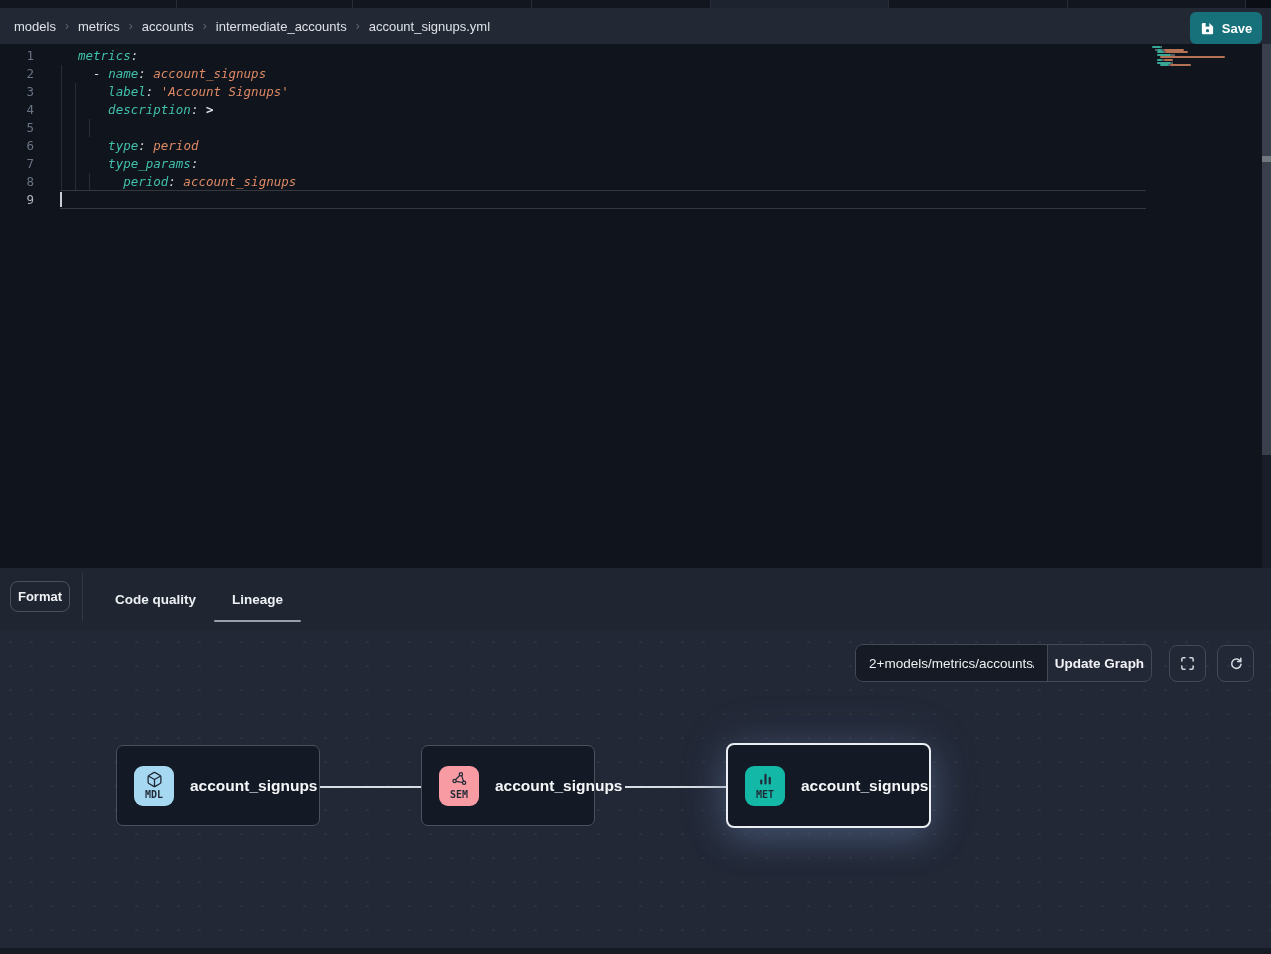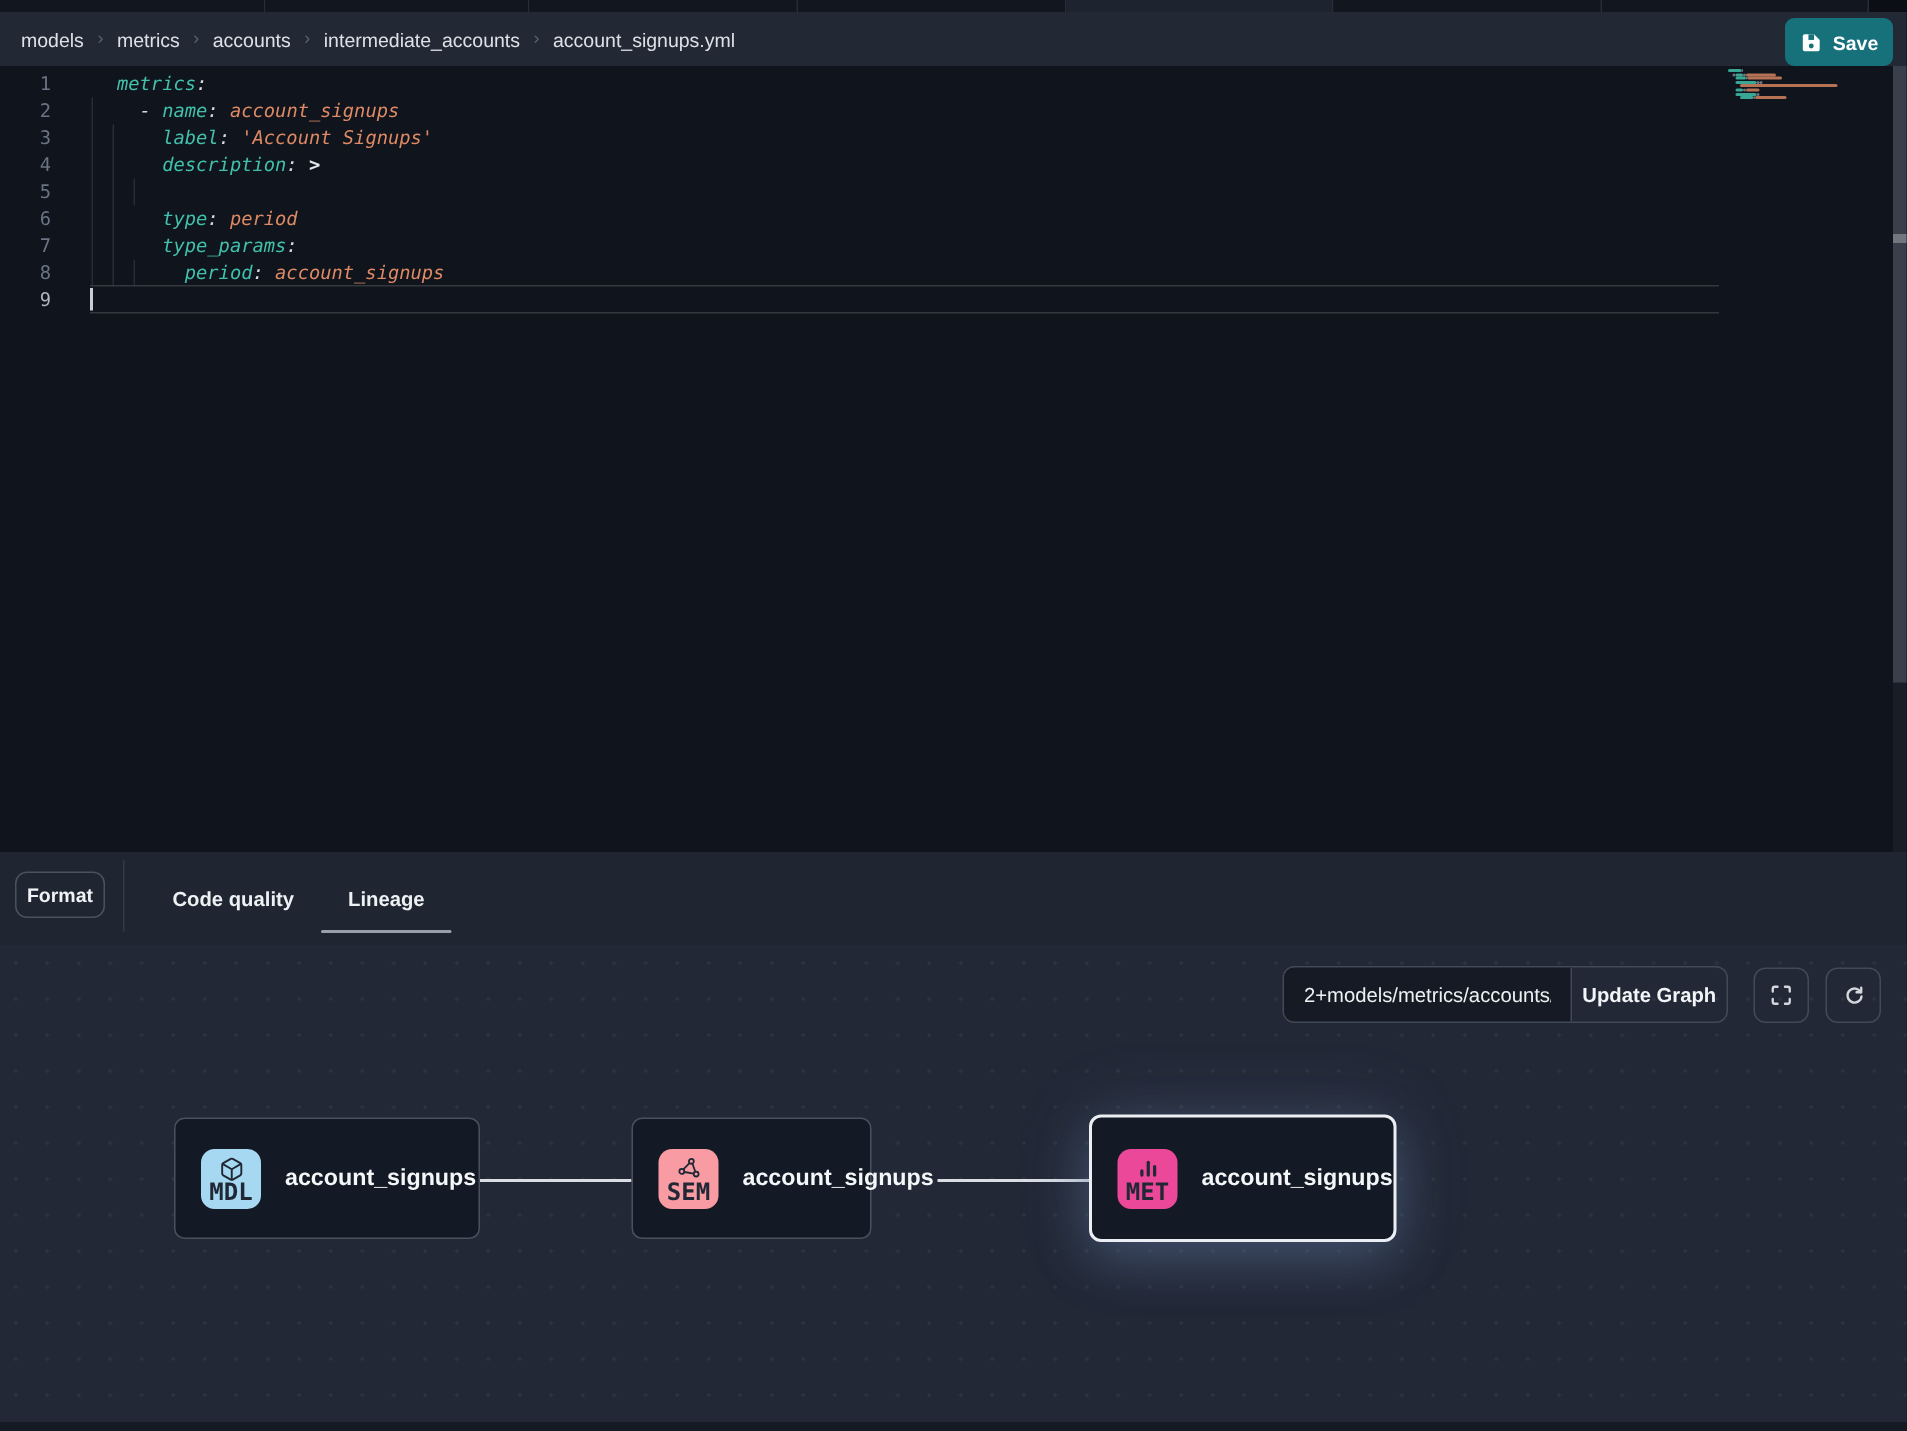--- a/index.html
+++ b/index.html
@@ -75,21 +75,21 @@
     border:1px solid #434a57;border-radius:8px;display:flex;align-items:center;justify-content:center;cursor:pointer;}
   .icon-btn svg{stroke:#d4d8de;}
 
   .node{position:absolute;box-sizing:border-box;background:#141a25;border:1px solid #4a515e;
     border-radius:7px;display:flex;align-items:center;padding-left:17px;cursor:pointer;}
   .node.selected{border:2px solid #ebeef2;border-radius:8px;
     box-shadow:0 12px 34px rgba(88,110,150,.45),0 0 50px rgba(120,140,180,.20);}
   .badge{width:40px;height:40px;border-radius:9px;display:flex;flex-direction:column;
     align-items:center;justify-content:center;flex:none;}
   .badge svg{display:block;margin-bottom:1px;}
-  .badge-label{font-family:"DejaVu Sans Mono",monospace;font-size:16px;font-weight:bold;
+  .badge-label{font-family:"DejaVu Sans Mono",monospace;font-size:10px;font-weight:bold;
     color:#1f2834;line-height:11px;}
   .node-label{margin-left:16px;color:#f4f6f8;font-size:15.5px;font-weight:600;}
   .edge{position:absolute;height:1.5px;background:#d9dde3;}
 </style>
 </head>
 <body>
 
 <div id="app">
 
   <div class="tabstrip">
@@ -256,36 +256,36 @@
                 <svg width="17" height="17" viewBox="0 0 24 24" fill="none" stroke="#1f2834" stroke-width="1.8" stroke-linejoin="round">
                   <path d="M21 16V8a2 2 0 0 0-1-1.73l-7-4a2 2 0 0 0-2 0l-7 4A2 2 0 0 0 3 8v8a2 2 0 0 0 1 1.73l7 4a2 2 0 0 0 2 0l7-4A2 2 0 0 0 21 16z"></path>
                   <path d="M3.3 7 12 12l8.7-5"></path>
                   <path d="M12 22V12"></path>
                 </svg>
               </span>
               <div class="badge-label">MDL</div>
             </div>
             <div class="node-label">account_signups</div>
           </div>
-          <div class="node" style="left: 421px; top: 115px; width: 160px; height: 81px;">
+          <div class="node" style="left: 421px; top: 115px; width: 174px; height: 81px;">
             <div class="badge" style="background: rgb(248, 155, 163);">
               <span style="display: flex;">
                 <svg width="17" height="17" viewBox="0 0 24 24" fill="none" stroke="#1f2834" stroke-width="1.7">
                   <circle cx="14" cy="4.5" r="2.3"></circle>
                   <circle cx="5" cy="14" r="2.3"></circle>
                   <circle cx="18.5" cy="16.5" r="2.3"></circle>
                   <path d="M12.2 6.3 6.5 12.2M15 6.6l2.7 7.7M7.3 14.6l8.9 1.6"></path>
                 </svg>
               </span>
               <div class="badge-label">SEM</div>
             </div>
             <div class="node-label">account_signups</div>
           </div>
           <div class="node selected" style="left: 726px; top: 113px; width: 205px; height: 85px;">
-            <div class="badge" style="background: #ec4899;">
+            <div class="badge" style="background: #14b8a6;">
               <span style="display: flex;">
                 <svg width="17" height="17" viewBox="0 0 24 24" fill="#1f2834">
                   <rect x="4.5" y="12" width="3" height="7" rx="1.5"></rect>
                   <rect x="10.5" y="4" width="3" height="15" rx="1.5"></rect>
                   <rect x="16.5" y="8" width="3" height="11" rx="1.5"></rect>
                 </svg>
               </span>
               <div class="badge-label">MET</div>
             </div>
             <div class="node-label">account_signups</div>

